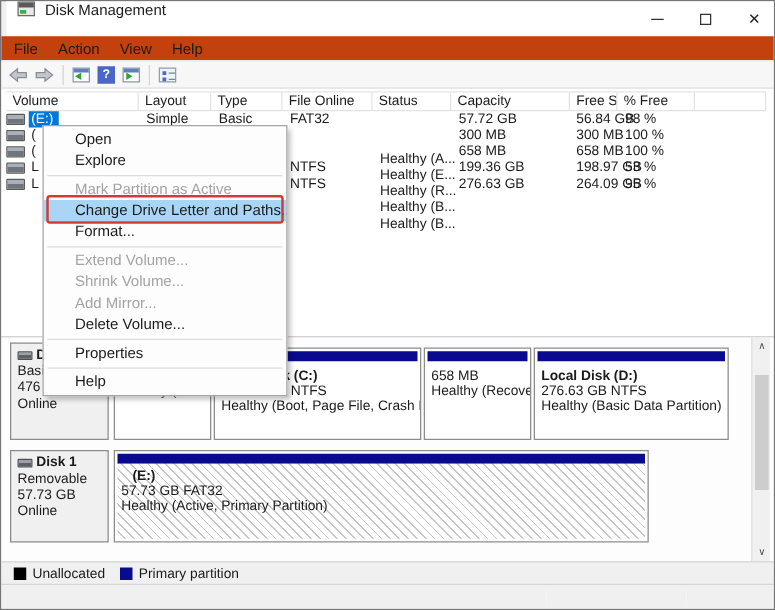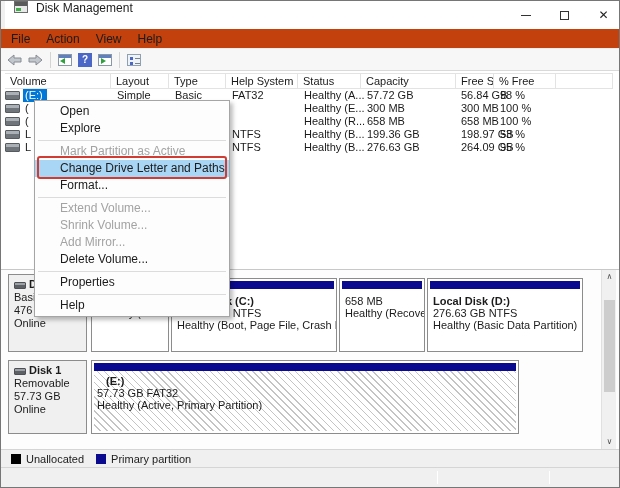--- a/index.html
+++ b/index.html
@@ -42,21 +42,21 @@
   .lheader { position:absolute; top:2px; left:4px; height:16px; display:flex; border-top:1px solid #e3e3e3; border-bottom:1px solid #e3e3e3; }
   .hcell { border-right:1px solid #e3e3e3; padding:1px 0 0 5px; font-size:11px; white-space:nowrap; overflow:hidden; }
   .vrow { position:absolute; left:0; width:614px; height:13px; }
   .vrow span { position:absolute; top:0; white-space:nowrap; font-size:11px; }
   .vol-icon { position:absolute; left:4px; top:2px; width:15px; height:9px; border-radius:1px;
       background:linear-gradient(#aab0b6 0 3px, #6f757b 3px 100%); border:1px solid #565b60; }
   .c-vol    { left:24px; }
   .c-layout { left:116px; }
   .c-type   { left:174px; }
   .c-fs     { left:231px; }
-  .c-status { left:303px; }
+  .c-status { left:303px;margin-top:32px; }
   .c-cap    { left:366px; }
   .c-free   { left:460px; }
   .c-pct    { left:499px; }
   .sel-label { background:#0078d7; color:#fff; padding:0 4px 1px 2px; }
 
   
   .split { position:absolute; top:268px; left:0; width:618px; height:1px; background:#c8c8c8; }
 
   
   .graphpane { position:absolute; top:269px; left:0; width:618px; height:179px; background:#fdfdfd; }
@@ -151,21 +151,21 @@
     <div class="tb-ico">
         <div class="list-ico"></div>
       </div>
   </div>
 
   <div class="listpane">
     <div class="lheader">
       <div class="hcell" style="width:106px;">Volume</div>
       <div class="hcell" style="width:58px;">Layout</div>
       <div class="hcell" style="width:57px;">Type</div>
-      <div class="hcell" style="width:72px;">Help System</div>
+      <div class="hcell" style="width:72px;">File Online</div>
       <div class="hcell" style="width:63px;">Status</div>
       <div class="hcell" style="width:95px;">Capacity</div>
       <div class="hcell" style="width:38px;">Free Spa...</div>
       <div class="hcell" style="width:62px;">% Free</div>
       <div class="hcell" style="width:57px;"></div>
     </div>
 
     <div class="vrow" style="top:18px;">
       <i class="vol-icon"></i>
       <span class="c-vol" style="left:22px;">

